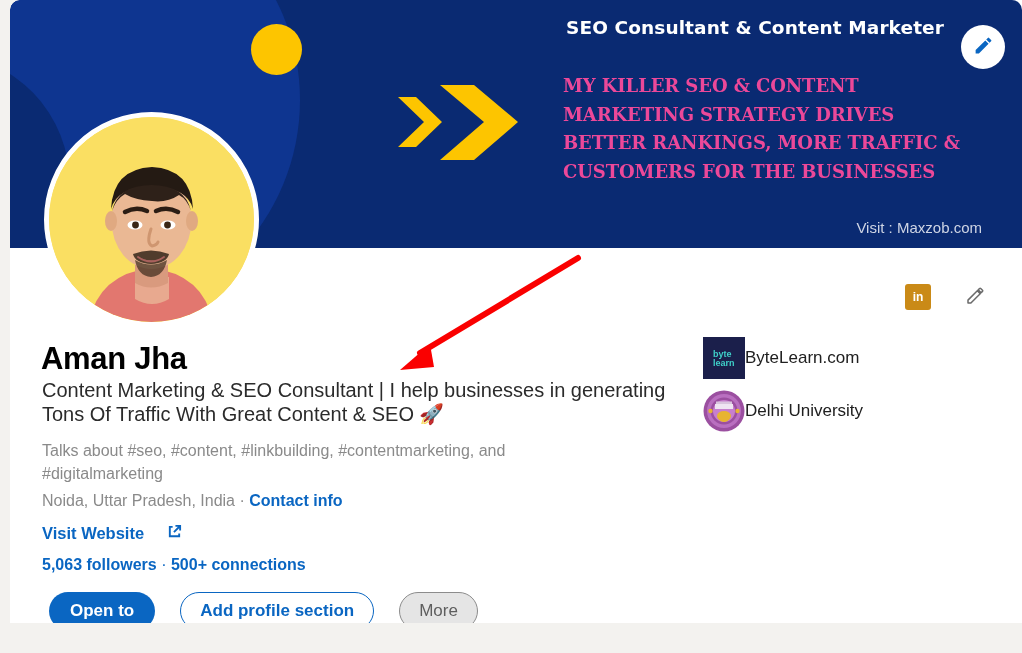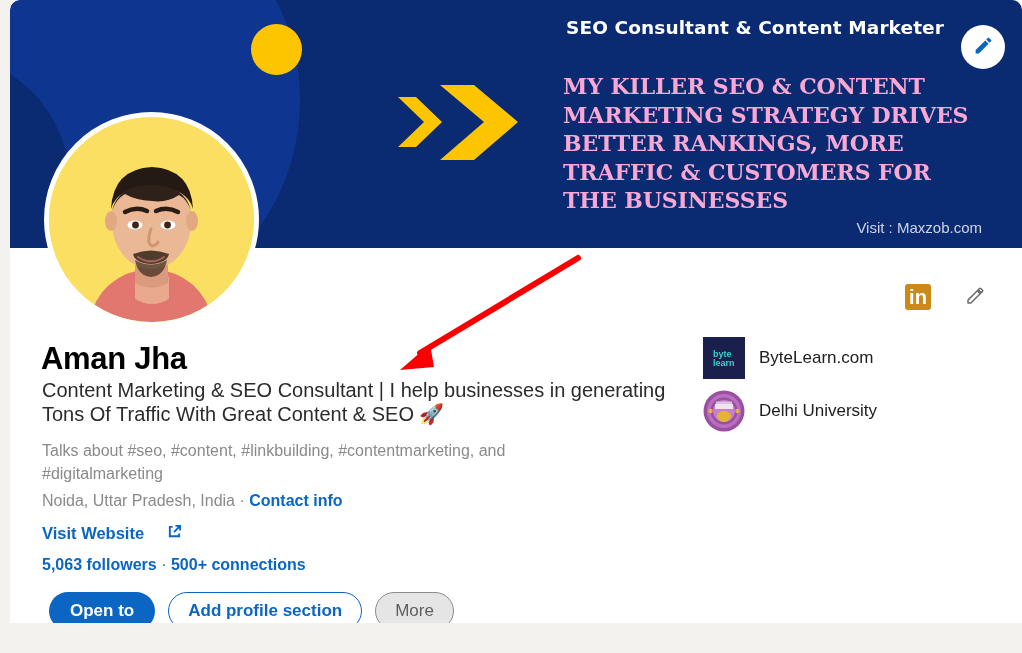--- a/index.html
+++ b/index.html
@@ -65,22 +65,22 @@
     color: #ffffff;
     font-size: 18.5px;
     font-weight: bold;
     letter-spacing: 0.1px;
     font-family: "DejaVu Sans", sans-serif;
   }
   .banner-sub {
     position: absolute;
     left: 553px; top: 72px;
     width: 412px;
-    color: #f9a8d4;
-    font-size: 22px;
+    color: #ec4899;
+    font-size: 18px;
     font-weight: bold;
     line-height: 28.5px;
     font-family: "DejaVu Serif", serif;
     letter-spacing: -0.1px;
   }
   .banner-visit {
     position: absolute;
     right: 40px; top: 219px;
     color: #ced4e4;
     font-size: 15px;
@@ -112,21 +112,21 @@
     position: absolute;
     left: 895px; top: 283px;
     display: flex; align-items: center; gap: 33px;
   }
   .li-badge {
     width: 26px; height: 26px;
     background: #ca8a17;
     border-radius: 3px;
     display: flex; align-items: center; justify-content: center;
     color: #ffffff;
-    font-size: 20px; font-weight: bold;
+    font-size: 12px; font-weight: bold;
     font-family: "Liberation Sans", sans-serif;
     line-height: 1;
     cursor: pointer;
   }
   .pencil-plain { cursor: pointer; display:block; }
   
   .name {
     position: absolute;
     left: 31px; top: 341px;
     font-size: 31px;
@@ -178,21 +178,21 @@
     font-size: 16px;
     color: #0a66c2;
     font-weight: bold;
     cursor: pointer;
   }
   .followers .dot { color: #0a66c2; font-weight: normal; }
   
   .actions {
     position: absolute;
     left: 39px; top: 592px;
-    display: flex; align-items: center; gap: 13px;
+    display: flex; align-items: center; gap: 25px;
   }
   .btn {
     height: 38px;
     border-radius: 19px;
     display: flex; align-items: center; justify-content: center;
     font-size: 17px;
     font-weight: bold;
     cursor: pointer;
     white-space: nowrap;
   }
@@ -215,21 +215,21 @@
     padding: 0 19px;
     font-weight: normal;
   }
   
   .org-list {
     position: absolute;
     left: 693px; top: 337px;
     display: flex; flex-direction: column; gap: 11px;
   }
   .org-row {
-    display: flex; align-items: center; gap: 14px;
+    display: flex; align-items: center; 
     cursor: pointer;
     text-align: right;
   }
   .org-logo { width: 42px; height: 42px; flex: 0 0 42px; }
   .org-name {
     font-size: 17px;
     color: #202020;
   }
   
   .annot {

